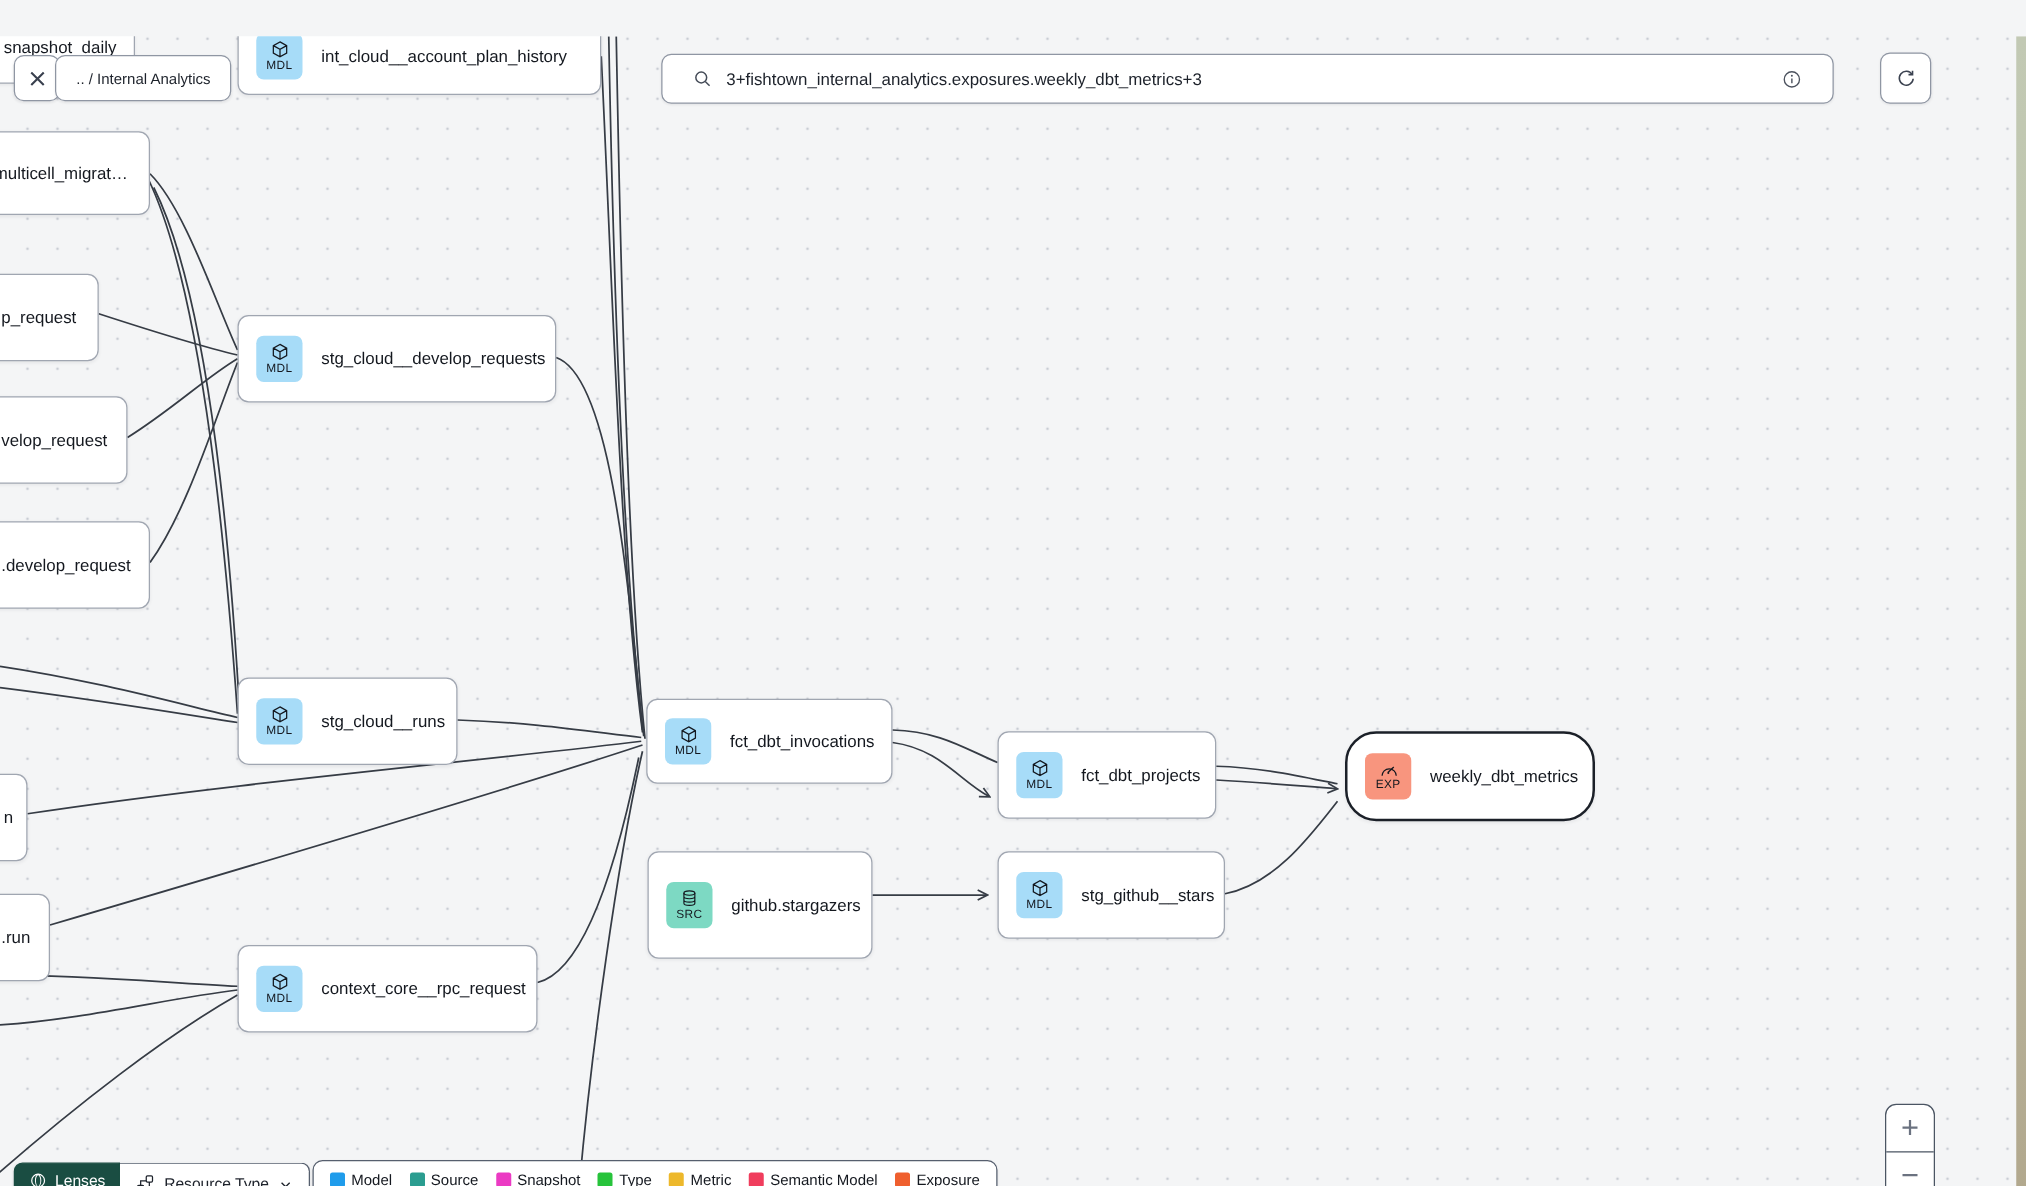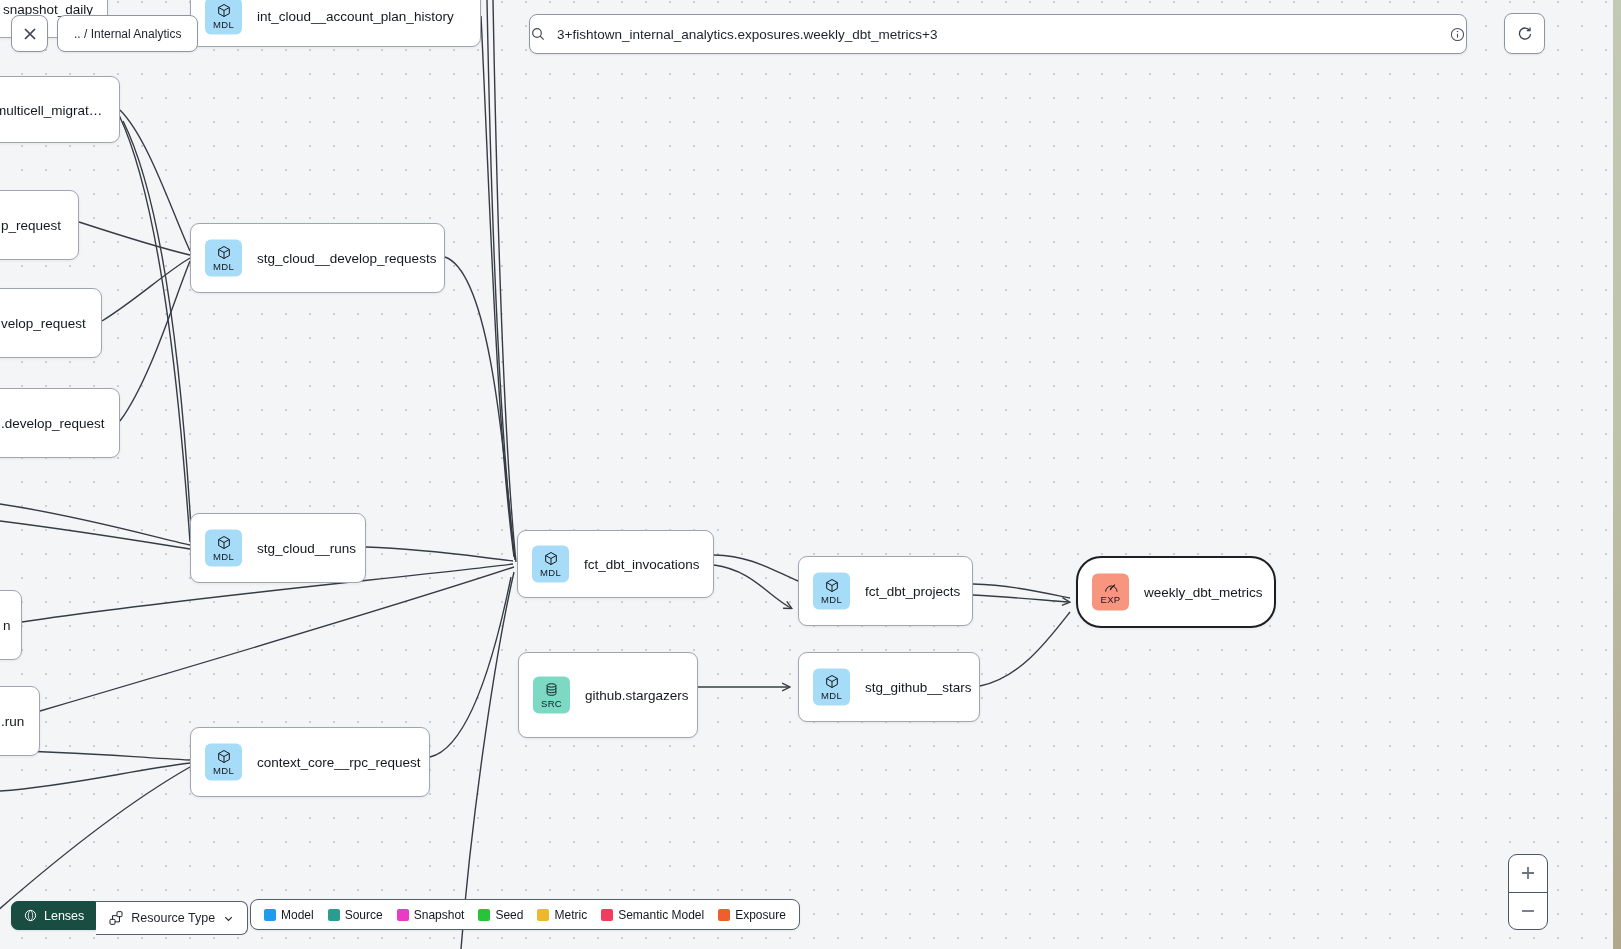--- a/index.html
+++ b/index.html
@@ -8,20 +8,21 @@
     font-family:"Liberation Sans",sans-serif;
     background:#f4f5f6;
     position:relative;
   }
   #viewport{
     position:absolute;inset:0;overflow:hidden;
     background-color:#f4f5f6;
     background-image:radial-gradient(#c9cdd4 1.1px, transparent 1.3px);
     background-size:24px 24px;
     background-position:10px 14px;
+    margin-top:29px;
   }
   #edge-layer{position:absolute;left:0;top:0;width:1621px;height:949px;pointer-events:none;}
   #edge-layer path{fill:none;stroke:#363c45;stroke-width:1.4px;}
 
   
   .node{
     position:absolute;background:#ffffff;border:1px solid #a0a6b1;border-radius:9px;
     box-shadow:0 1px 3px rgba(25,30,40,.07);
     box-sizing:border-box;
   }
@@ -38,22 +39,22 @@
   .badge-exposure{background:#f8957e;}
   .node-label{
     position:absolute;left:66px;top:50%;transform:translateY(-50%);
     font-size:13.5px;color:#14181f;white-space:nowrap;
   }
 
   
   .chrome{position:absolute;background:#fff;border:1px solid #8f96a3;border-radius:8px;
     box-shadow:0 1px 2px rgba(25,30,40,.08);box-sizing:border-box;display:flex;align-items:center;}
   #close-btn{left:11px;top:15px;width:37px;height:37px;justify-content:center;cursor:pointer;}
-  #breadcrumb{left:57px;top:15px;height:37px;padding:0 16px;font-size:12px;color:#1d222b;}
-  #search-bar{left:529px;top:14px;width:938px;height:40px;padding:0 0;gap:9px;}
+  #breadcrumb{left:44px;top:15px;height:37px;padding:0 16px;font-size:12px;color:#1d222b;}
+  #search-bar{left:529px;top:14px;width:938px;height:40px;padding:0 24px;gap:9px;}
   #search-input{border:none;outline:none;flex:1;font-size:13.5px;color:#1d222b;background:transparent;
     font-family:"Liberation Sans",sans-serif;}
   #refresh-btn{left:1504px;top:13px;width:41px;height:41px;justify-content:center;cursor:pointer;}
 
   
   #lenses-group{position:absolute;left:11px;top:901px;height:29px;display:flex;align-items:stretch;
     border-radius:7px;box-shadow:0 1px 2px rgba(25,30,40,.1);}
   #lenses-btn{display:flex;align-items:center;gap:6px;background:#1a4d42;color:#fff;
     border:1px solid #1a4d42;border-radius:7px 0 0 7px;padding:0 11px;font-size:12.5px;cursor:pointer;}
   #resource-type-btn{display:flex;align-items:center;gap:7px;background:#fff;color:#1d222b;
@@ -283,21 +284,21 @@
       <span class="legend-item">
         <span class="legend-swatch" style="background: rgb(43, 157, 144);"></span>
         <span>Source</span>
       </span>
       <span class="legend-item">
         <span class="legend-swatch" style="background: rgb(235, 58, 195);"></span>
         <span>Snapshot</span>
       </span>
       <span class="legend-item">
         <span class="legend-swatch" style="background: rgb(39, 195, 59);"></span>
-        <span>Seed</span>
+        <span>Type</span>
       </span>
       <span class="legend-item">
         <span class="legend-swatch" style="background: rgb(237, 184, 43);"></span>
         <span>Metric</span>
       </span>
       <span class="legend-item">
         <span class="legend-swatch" style="background: rgb(240, 61, 93);"></span>
         <span>Semantic Model</span>
       </span>
       <span class="legend-item">

